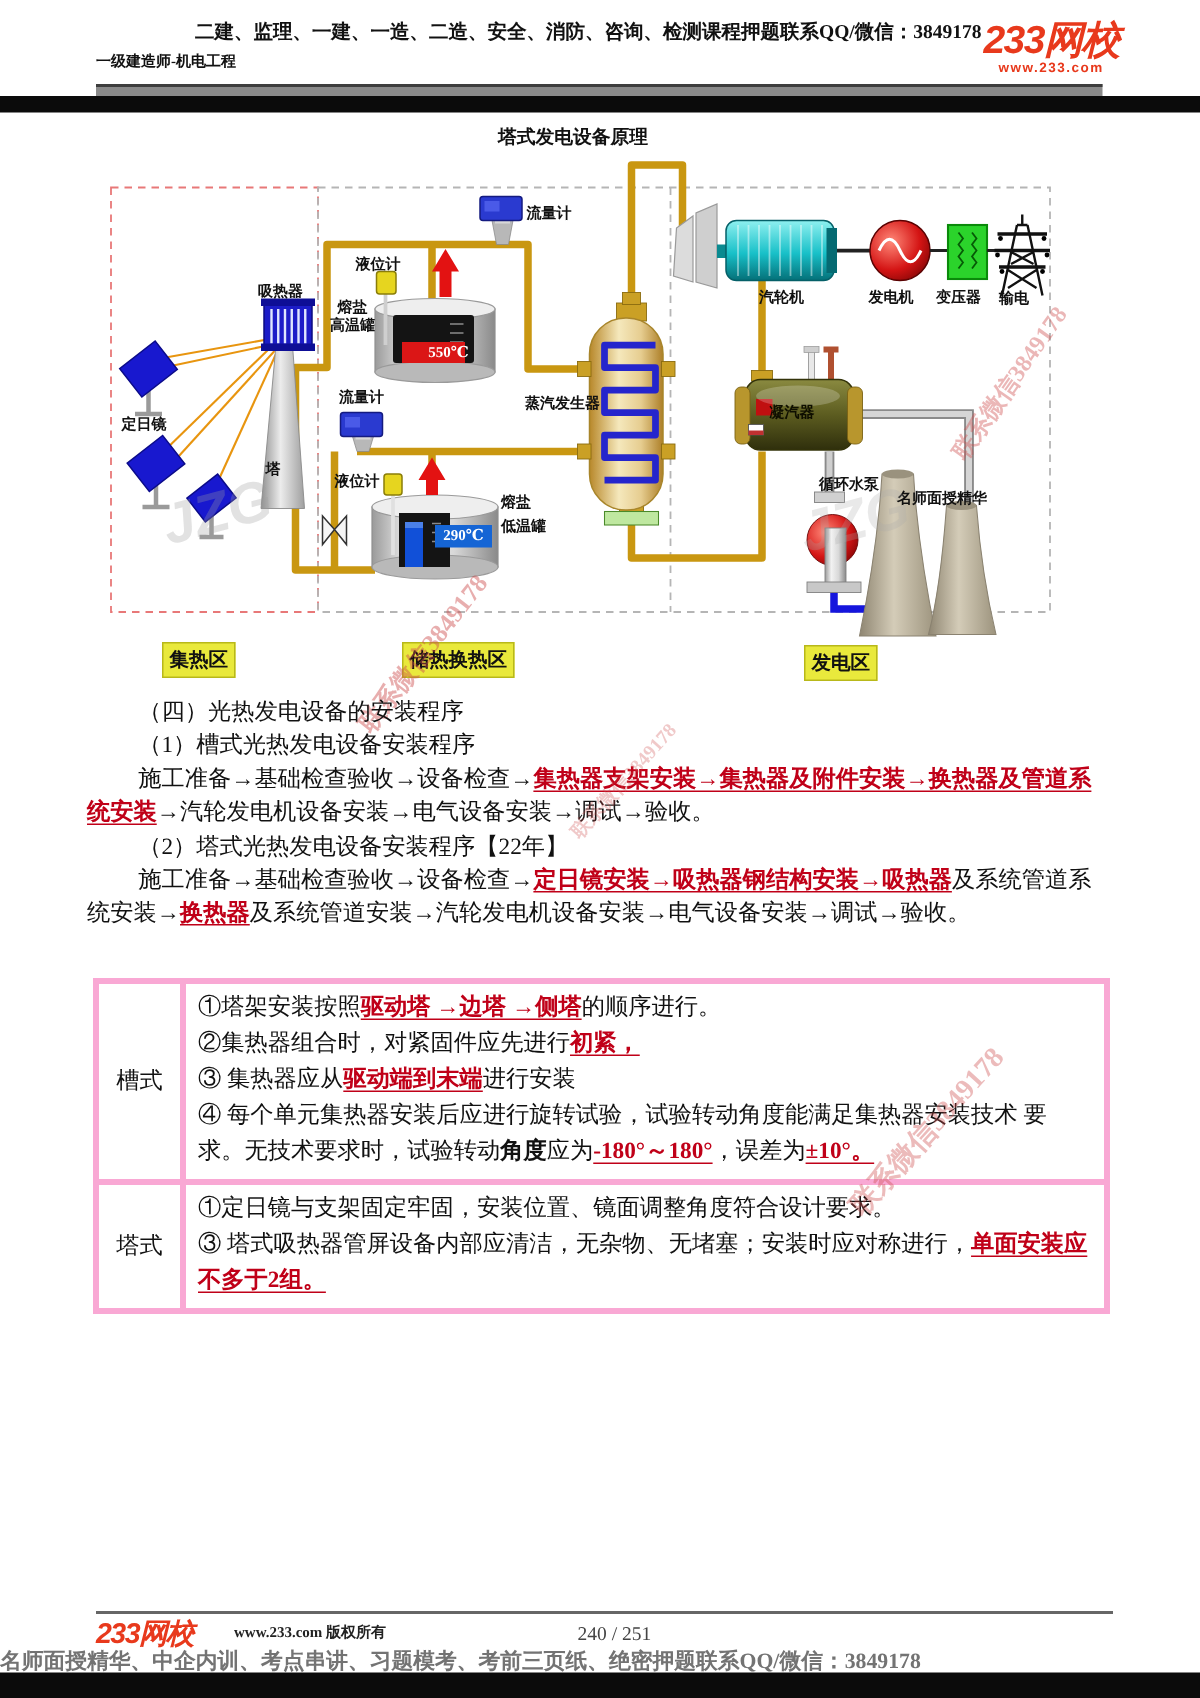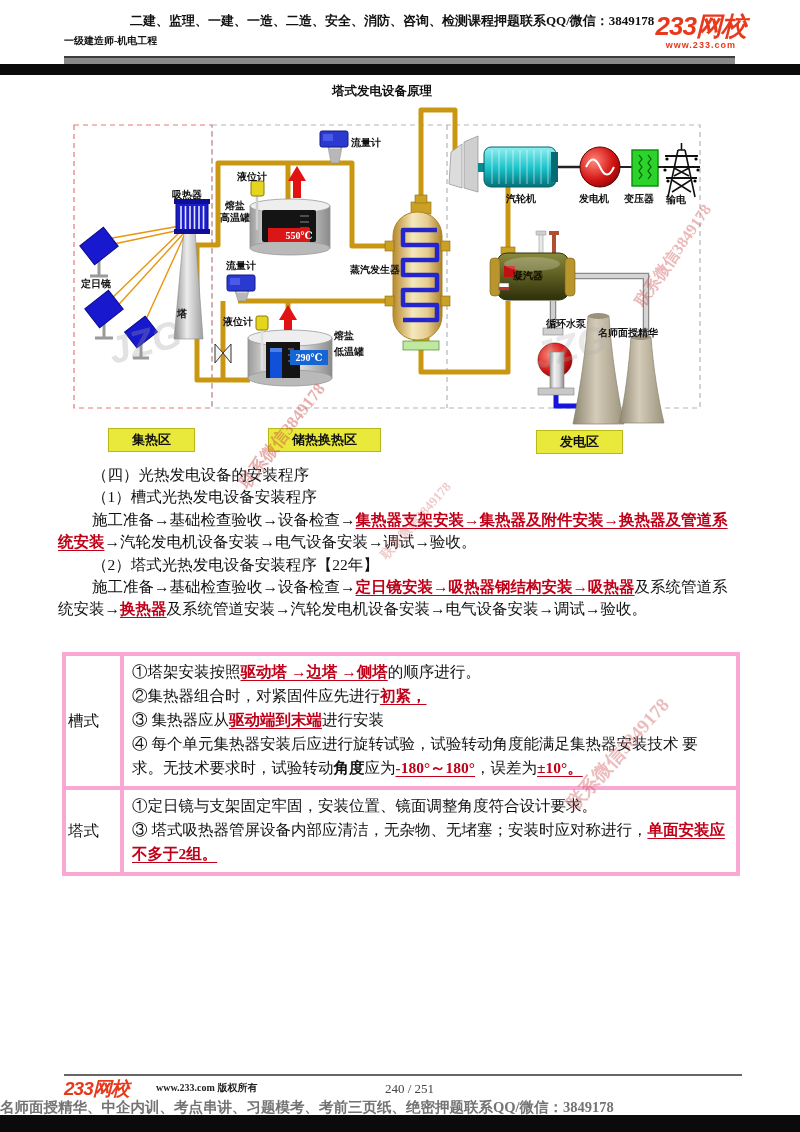--- a/index.html
+++ b/index.html
@@ -14,36 +14,36 @@
   .logo .small{font-size:9px;font-weight:bold;letter-spacing:1px;
              font-family:"Liberation Sans","DejaVu Sans",sans-serif;}
   .graybar{position:absolute;left:64px;top:56px;width:671px;height:7px;background:#8a8a8a;border-top:2px solid #3d3d3d;}
   .blackbar-top{position:absolute;left:0;top:64px;width:800px;height:11px;background:#0b0b0b;}
   
   .diagram{position:absolute;left:0;top:80px;width:800px;height:382px;}
   .diagram svg{position:absolute;left:0;top:0;}
   .dtitle{position:absolute;left:332px;top:3px;font-size:12.5px;font-weight:bold;white-space:nowrap;}
   .dlbl{position:absolute;font-size:10px;font-weight:bold;white-space:nowrap;color:#111;line-height:12px;}
   .badge{position:absolute;font-size:10px;font-weight:bold;color:#fff;text-align:center;line-height:14px;}
-  .zone{position:absolute;background:#e9e93c;border:1px solid #b8b81a;padding:2px 23px;
+  .zone{position:absolute;background:#e9e93c;border:1px solid #b8b81a;padding:2px 4px;
         font-size:13px;font-weight:bold;color:#111;white-space:nowrap;}
   .wm{position:absolute;color:rgba(205,75,75,0.45);font-weight:bold;white-space:nowrap;
       transform-origin:left bottom;pointer-events:none;}
   .jzg{position:absolute;color:rgba(160,160,160,0.30);font-weight:bold;font-style:italic;
       font-size:38px;transform-origin:left bottom;pointer-events:none;
       font-family:"Liberation Sans","DejaVu Sans",sans-serif;}
   
   .content{position:absolute;left:58px;top:464px;width:684px;}
   .para{margin:0;text-indent:2.2em;font-size:15.5px;line-height:22.4px;}
   .red{color:#c00018;font-weight:bold;text-decoration:underline;text-underline-offset:3px;}
   .b{font-weight:bold;}
   
   .tbl{position:absolute;left:62px;top:652px;width:678px;border-collapse:collapse;}
   .tbl td{border:4px solid #f9a8d4;font-size:15.5px;line-height:24px;padding:4px 8px 6px 8px;vertical-align:middle;}
-  .tbl td.t{width:50px;padding:4px 2px;}
+  .tbl td.t{width:50px;text-align:center;padding:4px 2px;}
   .tbl p{margin:0;}
   
   .fline{position:absolute;left:64px;top:1074px;width:678px;height:0;border-top:2px solid #666;}
   .flogo{position:absolute;left:64px;top:1076px;color:#e8391c;font-size:19px;font-weight:900;font-style:italic;
          letter-spacing:-1px;font-family:"Liberation Sans","DejaVu Sans",sans-serif;}
   .fcopy{position:absolute;left:156px;top:1081px;font-size:10px;font-weight:bold;color:#222;white-space:nowrap;}
   .fpage{position:absolute;left:385px;top:1081px;font-size:13px;color:#444;white-space:nowrap;text-align:right;}
   .banner{position:absolute;left:0;top:1098px;width:800px;text-align:left;font-size:14.5px;font-weight:bold;
           color:#737373;white-space:nowrap;z-index:1;}
   .blackbar-bot{position:absolute;left:0;top:1115px;width:800px;height:17px;background:#0b0b0b;z-index:2;}

